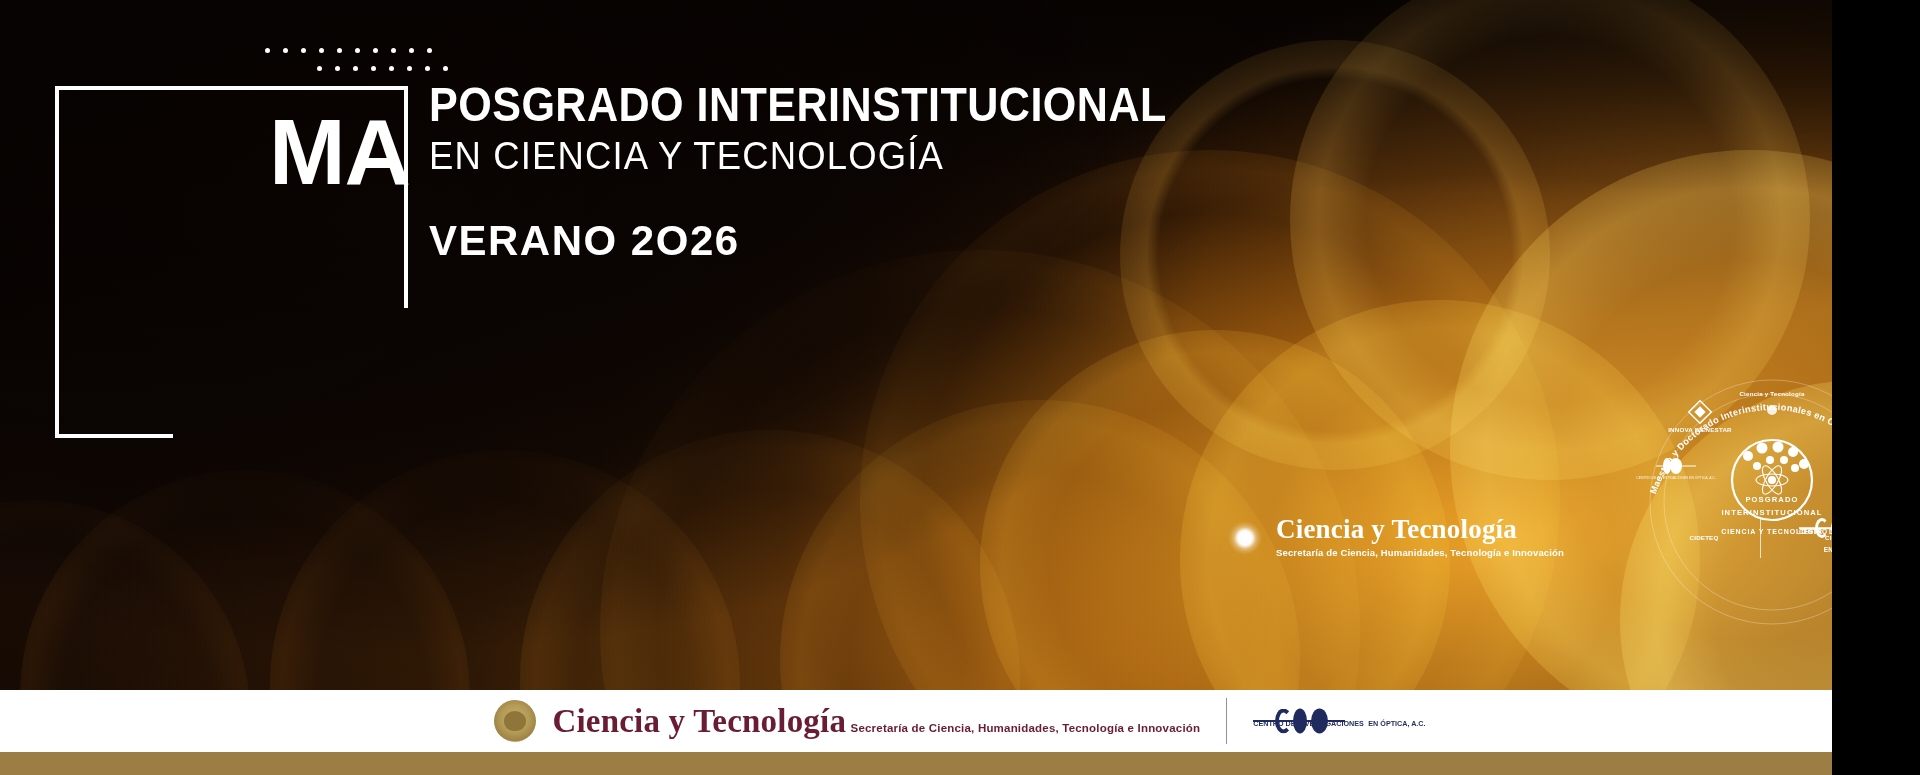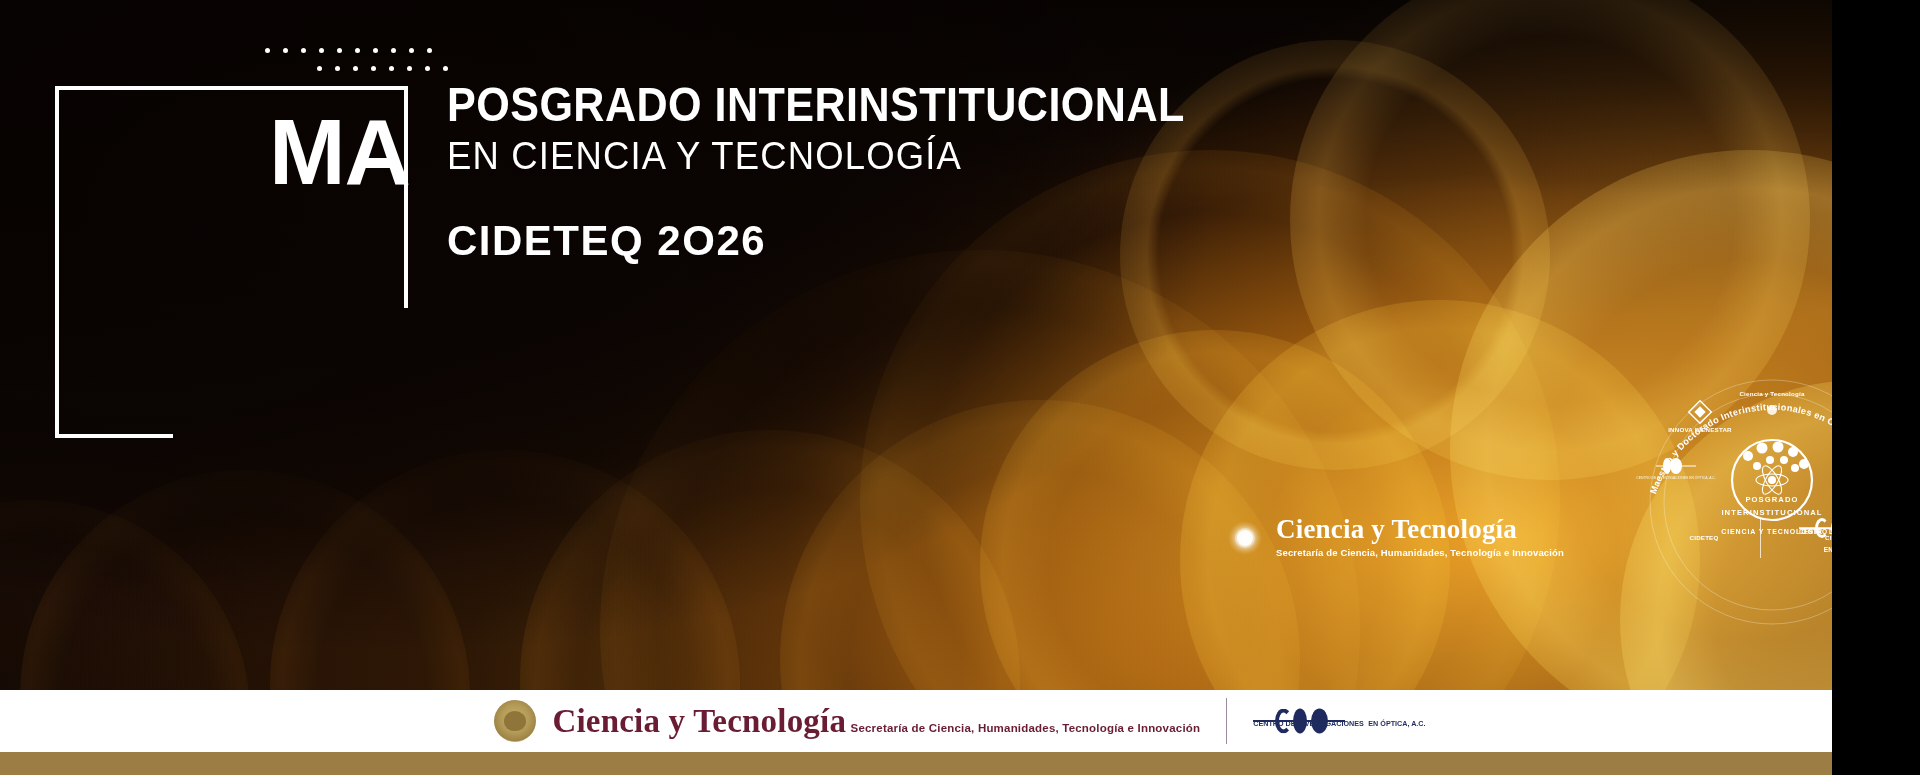--- a/index.html
+++ b/index.html
@@ -96,21 +96,21 @@
     font-size:92px;
     line-height:0.97;
     letter-spacing:-1px;
   }
   .wordmark span { display:block; }
   .wm-1 { }
   .wm-2 { margin-top:-2px; }
   .wm-3 { margin-top:-2px; }
 
   
-  .textblock { position:absolute; left:447px; top:80px; }
+  .textblock { position:absolute; left:429px; top:80px; }
 
   .t-head {
     color:#fff;
     font-family:"Liberation Sans Narrow","Liberation Sans", sans-serif;
     font-weight:700;
     font-size:49px;
     line-height:1.0;
     letter-spacing:0.5px;
     transform:scaleX(0.88);
     transform-origin:left center;
@@ -421,21 +421,21 @@
       <span class="edge f-bottom"></span>
     </div>
 
     <div class="wordmark">
       <span class="wm-1">MA</span>
     </div>
 
     <div class="textblock">
       <div class="t-head">POSGRADO INTERINSTITUCIONAL</div>
       <div class="t-sub">EN CIENCIA Y TECNOLOGÍA</div>
-      <div class="t-season">CIDETEQ 2O26</div>
+      <div class="t-season">VERANO 2O26</div>
     </div>
 
     <div class="lockup">
       <span class="eagle"></span>
       <span class="lockup-words">
         <span class="lk-title">Ciencia y Tecnología</span>
         <span class="lk-sub">Secretaría de Ciencia, Humanidades, Tecnología e Innovación</span>
       </span>
       <span class="lk-divider"></span>
       <span class="cio">

